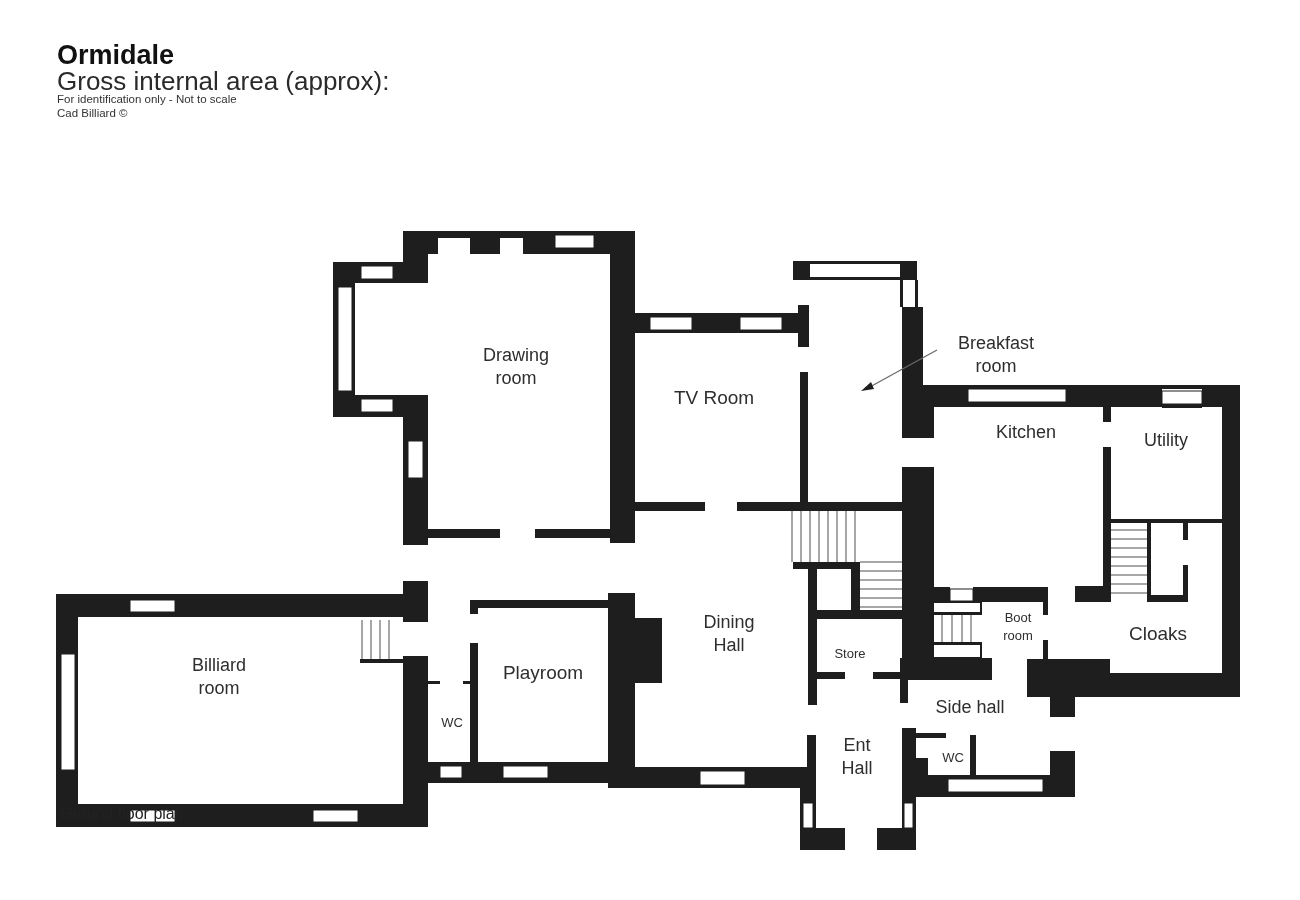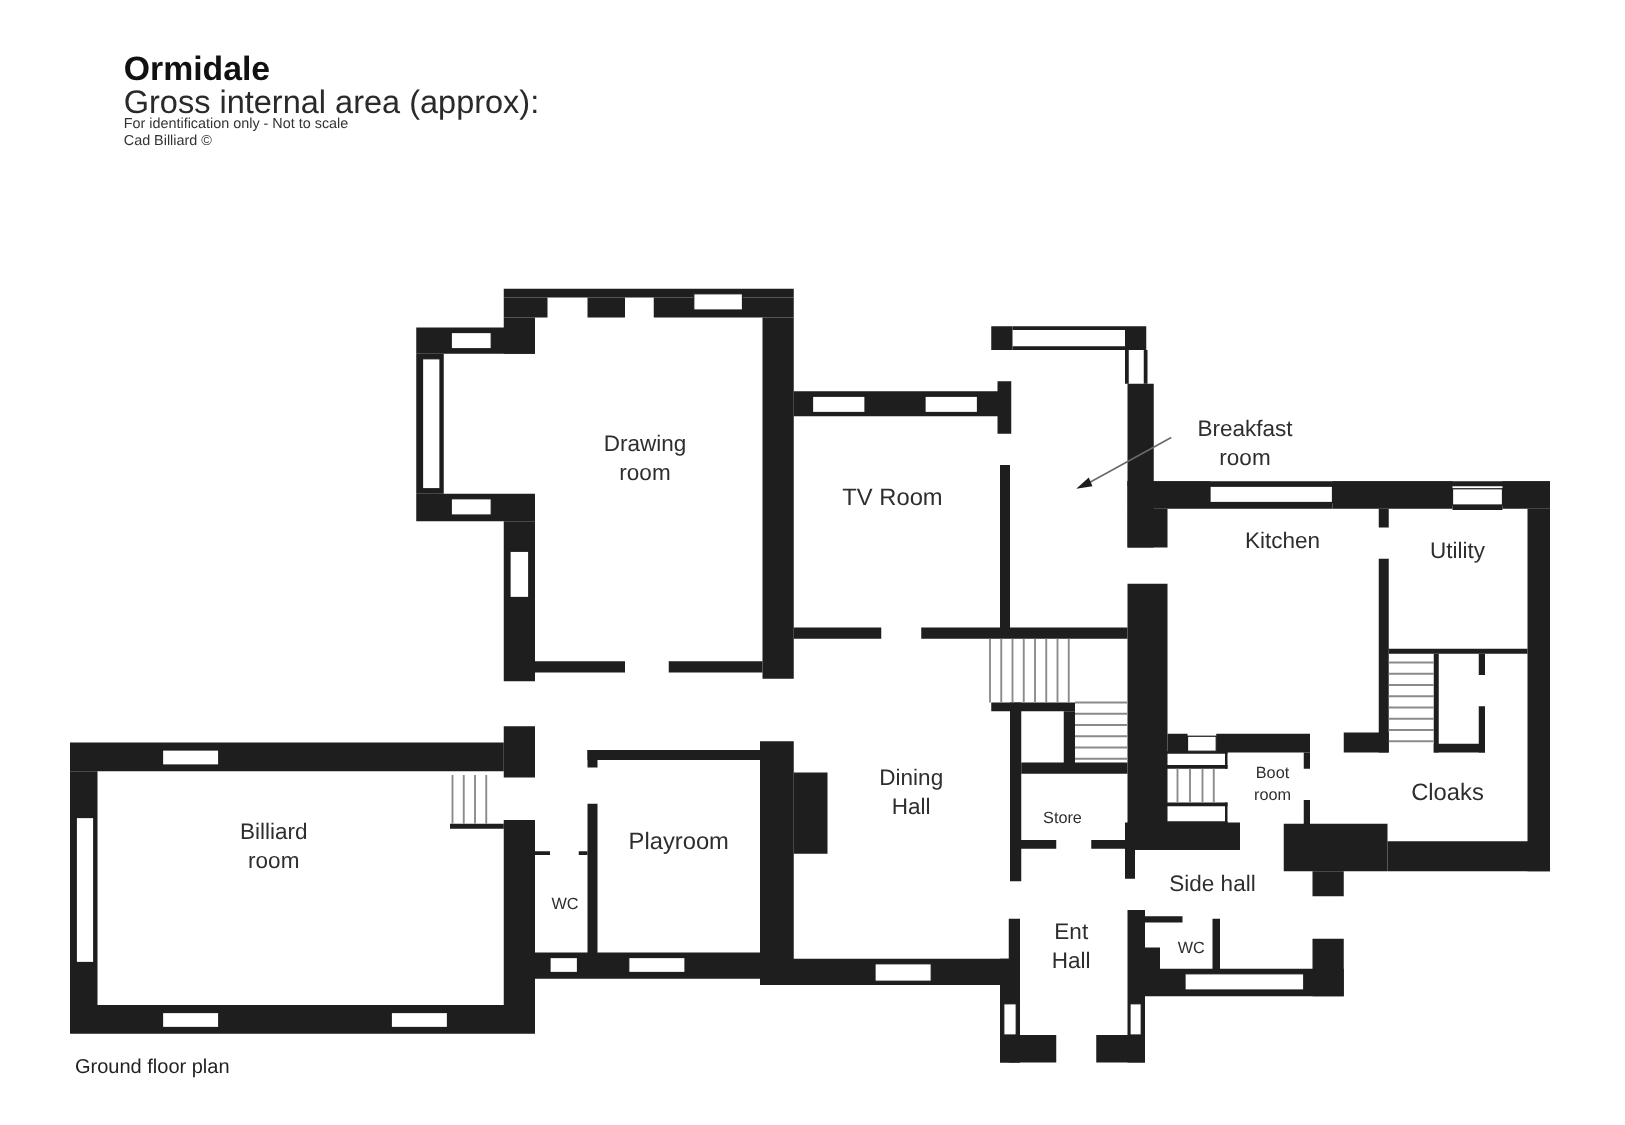--- a/index.html
+++ b/index.html
@@ -1,21 +1,21 @@
 <!DOCTYPE html>
 <html><head>
 <meta charset="utf-8">
 <style>
   html, body { margin: 0; padding: 0; background: #ffffff; }
   body { width: 1300px; height: 900px; position: relative; overflow: hidden; font-family: "Liberation Sans", "DejaVu Sans", sans-serif; color: #1e1e1e; }
-  .header { position: absolute; left: 57px; top: 40px; margin-left: 42px; }
+  .header { position: absolute; left: 57px; top: 40px; }
   .title { font-size: 27px; font-weight: bold; line-height: 30px; color: #111; }
   .area-label, .area-value { font-size: 26px; line-height: 22px; color: #2a2a2a; }
   .small { font-size: 11.5px; line-height: 14px; color: #333; }
-  .footer { position: absolute; left: 60px; top: 845px; font-size: 16px; color: #222; }
+  .footer { position: absolute; left: 60px; top: 805px; font-size: 16px; color: #222; }
   svg.plan { position: absolute; left: 0; top: 0; }
   .room-label { font-family: "Liberation Sans", "DejaVu Sans", sans-serif; fill: #2e2e2e; text-anchor: middle; }
 </style>
 </head>
 <body>
 
 <div class="header">
   <div class="title">Ormidale</div>
   <div class="area-label">Gross internal  area (approx):</div>
   <div class="small">For identification only - Not to scale</div>

